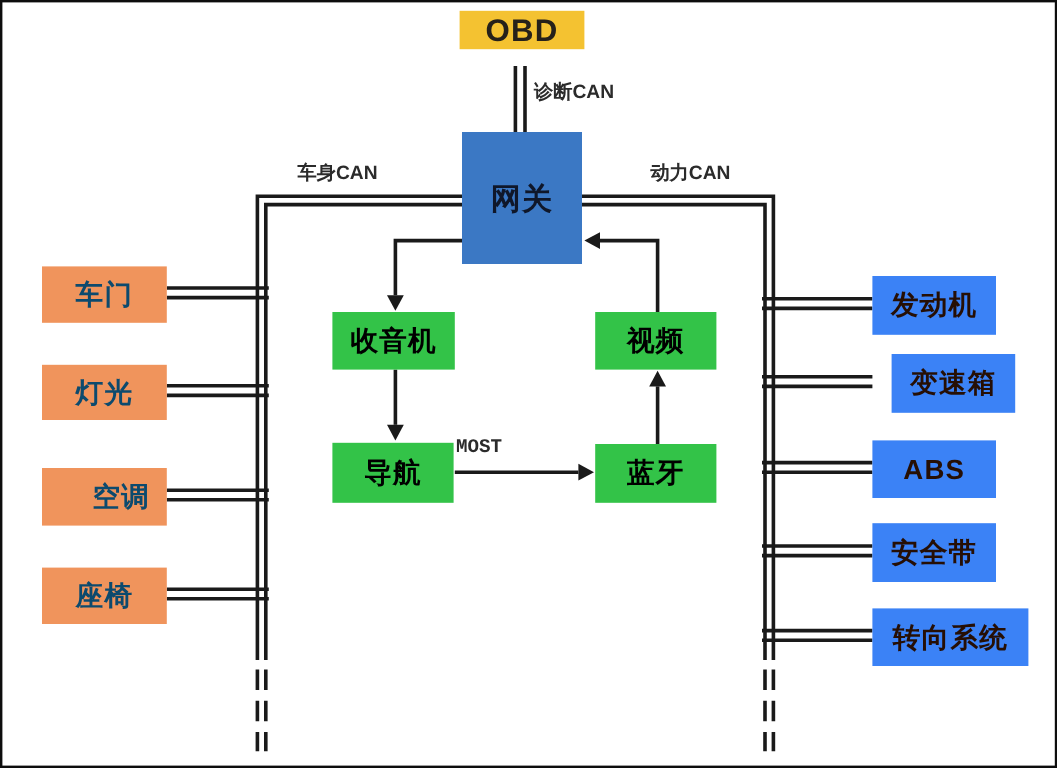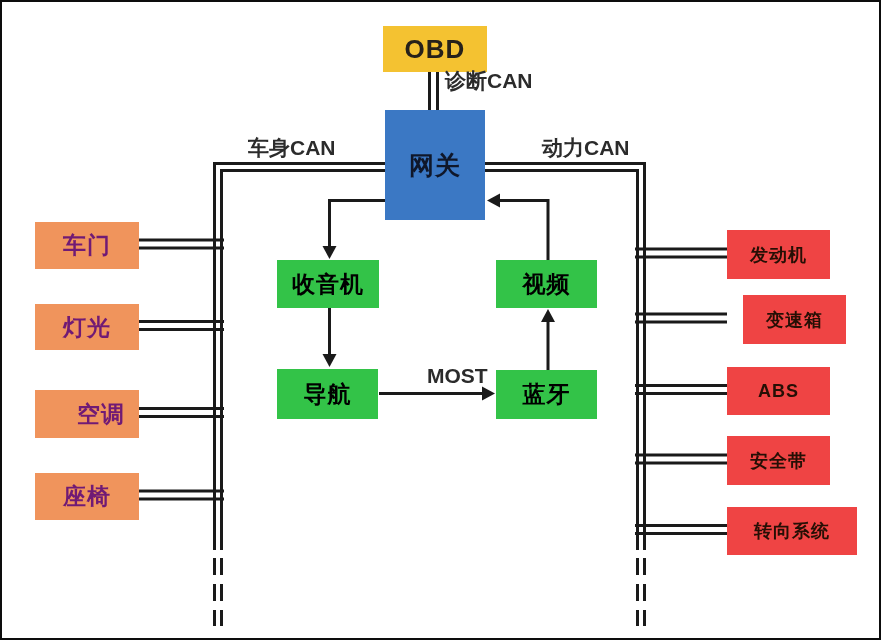--- a/index.html
+++ b/index.html
@@ -16,25 +16,25 @@
   .node{
     position:absolute;
     display:flex;align-items:center;justify-content:center;
     font-weight:bold;
     letter-spacing:1px;
     box-sizing:border-box;
   }
   .node-yellow{background:#F4C231;color:#26211a;font-size:26px;}
   .node-blue{background:#3B78C4;color:#0f172a;font-size:25px;}
   .node-green{background:#33C348;color:#000000;font-size:23px;}
-  .node-salmon{background:#F0945C;color:#701a75;font-size:23px;}
-  .node-rust{background:#ef4444;color:#260f05;font-size:18px;}
+  .node-salmon{background:#F0945C;color:#0c4a6e;font-size:23px;}
+  .node-rust{background:#3b82f6;color:#260f05;font-size:23px;}
   .buslabel{
     position:absolute;
-    font-size:21px;color:#2b2b2b;font-weight:600;
+    font-size:16px;color:#2b2b2b;font-weight:600;
     white-space:nowrap;
   }
 </style>
 </head>
 <body>
 
 <div class="stage">
 
   <svg class="wires" viewBox="0 0 881 640" xmlns="http://www.w3.org/2000/svg">
     <g stroke="#1a1a1a" stroke-width="3" fill="none">
@@ -102,21 +102,21 @@
         <polygon points="539,320 553,320 546,307" fill="#1a1a1a" stroke="none"></polygon>
       </g>
 
       <g>
         <path d="M546 258 V198.5 H498"></path>
         <polygon points="498,191.5 498,205.5 485,198.5" fill="#1a1a1a" stroke="none"></polygon>
       </g>
     </g>
   </svg>
 
-  <div class="node node-yellow" style="left:381px;top:24px;width:104px;height:46px;">OBD</div>
+  <div class="node node-yellow" style="left:381px;top:7px;width:104px;height:32px;">OBD</div>
 
   <div class="node node-blue" style="left:383px;top:108px;width:100px;height:110px;">网关</div>
 
   <div class="node node-green" style="left:275px;top:258px;width:102px;height:48px;">收音机</div>
 
   <div class="node node-green" style="left:494px;top:258px;width:101px;height:48px;">视频</div>
 
   <div class="node node-green" style="left:275px;top:367px;width:101px;height:50px;">导航</div>
 
   <div class="node node-green" style="left:494px;top:368px;width:101px;height:49px;">蓝牙</div>
@@ -128,15 +128,15 @@
 
   <div class="node node-rust" style="left:725px;top:228px;width:103px;height:49px;">发动机</div>
   <div class="node node-rust" style="left:725px;top:293px;width:103px;height:49px;margin-left:16px;">变速箱</div>
   <div class="node node-rust" style="left:725px;top:365px;width:103px;height:48px;">ABS</div>
   <div class="node node-rust" style="left:725px;top:434px;width:103px;height:49px;">安全带</div>
   <div class="node node-rust" style="left:725px;top:505px;width:130px;height:48px;">转向系统</div>
 
   <div class="buslabel" style="left:443px;top:65px;">诊断CAN</div>
   <div class="buslabel" style="left:246px;top:132px;">车身CAN</div>
   <div class="buslabel" style="left:540px;top:132px;">动力CAN</div>
-  <div class="buslabel" style="left:425px;top:362px;">MOST</div>
+  <div class="buslabel" style="left:378px;top:362px;font-family:Liberation Mono, monospace;">MOST</div>
 
 </div>
 
 </body></html>

